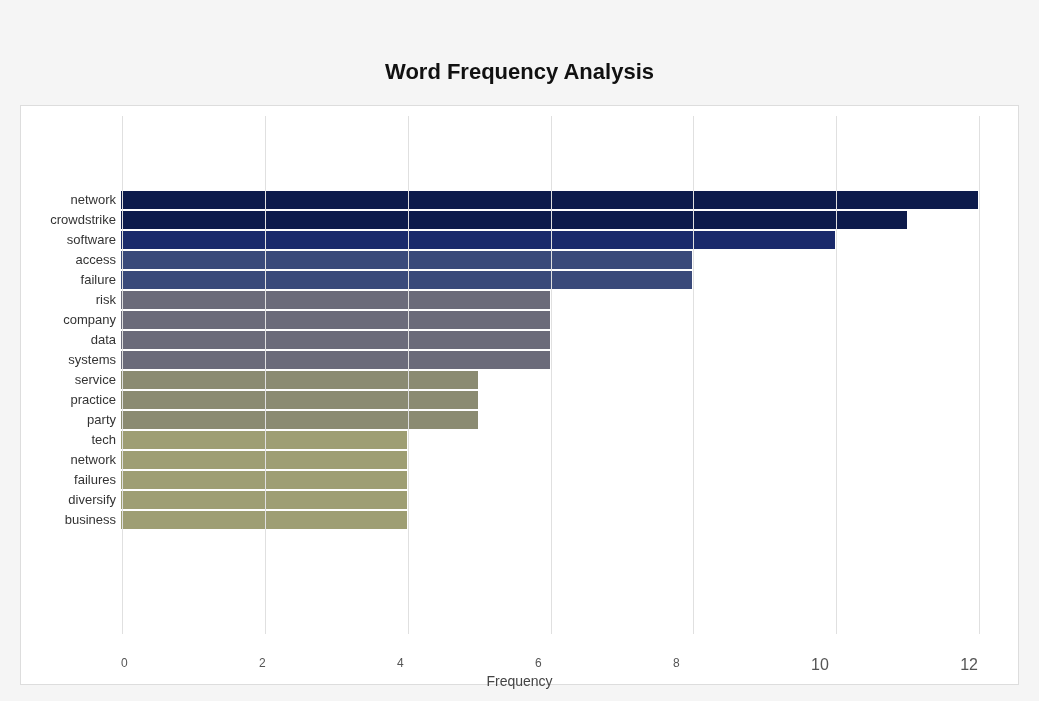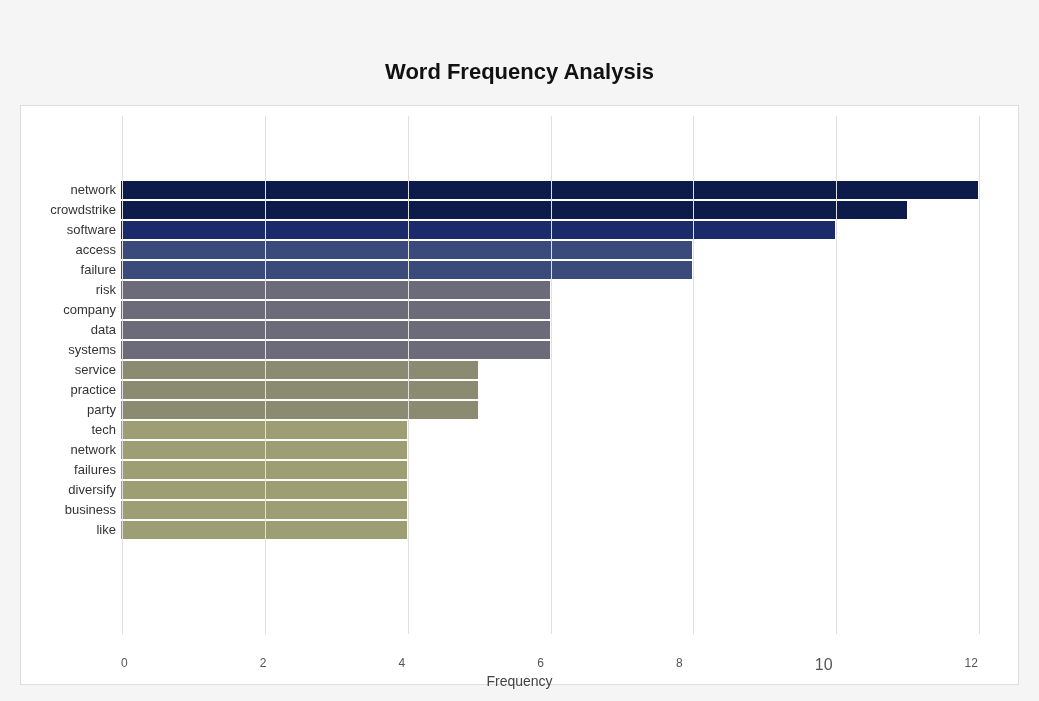--- a/index.html
+++ b/index.html
@@ -132,33 +132,29 @@
           <div class="bar" style="width: 33.3333%; background-color: rgb(158, 158, 116);"></div>
         </div>
         <div class="bar-row">
           <div class="bar-label">diversify</div>
           <div class="bar" style="width: 33.3333%; background-color: rgb(158, 158, 116);"></div>
         </div>
         <div class="bar-row">
           <div class="bar-label">business</div>
           <div class="bar" style="width: 33.3333%; background-color: rgb(158, 158, 116);"></div>
         </div>
-        <div class="bar-row">
-          <div class="bar-label">like</div>
-          <div class="bar" style="width: 33.3333%; background-color: rgb(158, 158, 116);"></div>
-        </div>
       </div>
   <div style="position: absolute; bottom: 10px; left: 100px; right: 40px; display: flex; justify-content: space-between;">
         <div style="font-size: 12px; color: rgb(85, 85, 85);">0</div>
         <div style="font-size: 12px; color: rgb(85, 85, 85);">2</div>
         <div style="font-size: 12px; color: rgb(85, 85, 85);">4</div>
         <div style="font-size: 12px; color: rgb(85, 85, 85);">6</div>
         <div style="font-size: 12px; color: rgb(85, 85, 85);">8</div>
         <div style="font-size: 16px; color: rgb(85, 85, 85);">10</div>
-        <div style="font-size: 12px; color: rgb(85, 85, 85);">12</div>
+        <div style="font-size: 16px; color: rgb(85, 85, 85);">12</div>
       </div>
       <div style="position: absolute; bottom: -5px; left: 0px; right: 0px; text-align: center; font-size: 14px; color: rgb(68, 68, 68);">Frequency</div>
       <div style="position: absolute; top: 10px; bottom: 50px; left: 101px; width: 1px; background-color: rgb(224, 224, 224); pointer-events: none;"></div>
       <div style="position: absolute; top: 10px; bottom: 50px; left: 243.833px; width: 1px; background-color: rgb(224, 224, 224); pointer-events: none;"></div>
       <div style="position: absolute; top: 10px; bottom: 50px; left: 386.667px; width: 1px; background-color: rgb(224, 224, 224); pointer-events: none;"></div>
       <div style="position: absolute; top: 10px; bottom: 50px; left: 529.5px; width: 1px; background-color: rgb(224, 224, 224); pointer-events: none;"></div>
       <div style="position: absolute; top: 10px; bottom: 50px; left: 672.333px; width: 1px; background-color: rgb(224, 224, 224); pointer-events: none;"></div>
       <div style="position: absolute; top: 10px; bottom: 50px; left: 815.167px; width: 1px; background-color: rgb(224, 224, 224); pointer-events: none;"></div>
       <div style="position: absolute; top: 10px; bottom: 50px; left: 958px; width: 1px; background-color: rgb(224, 224, 224); pointer-events: none;"></div>
     </div>

